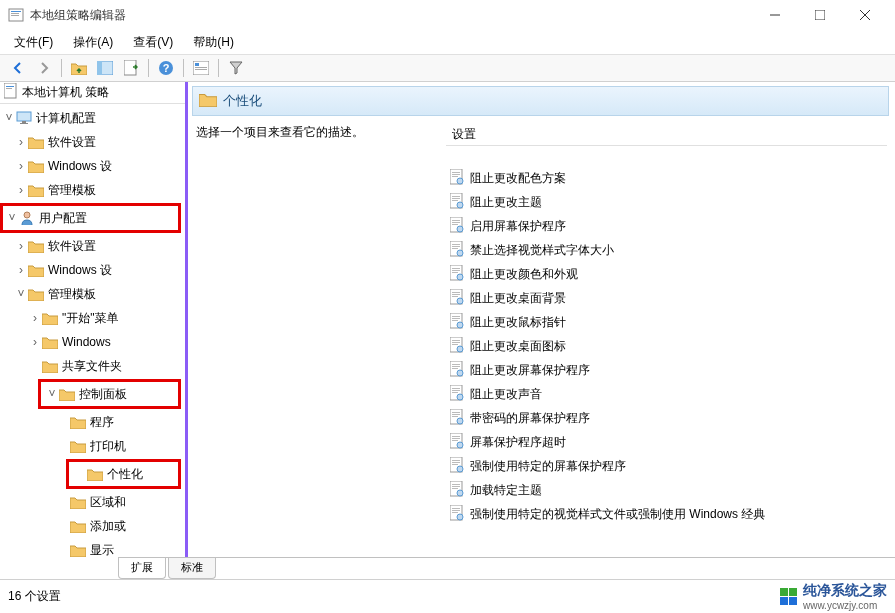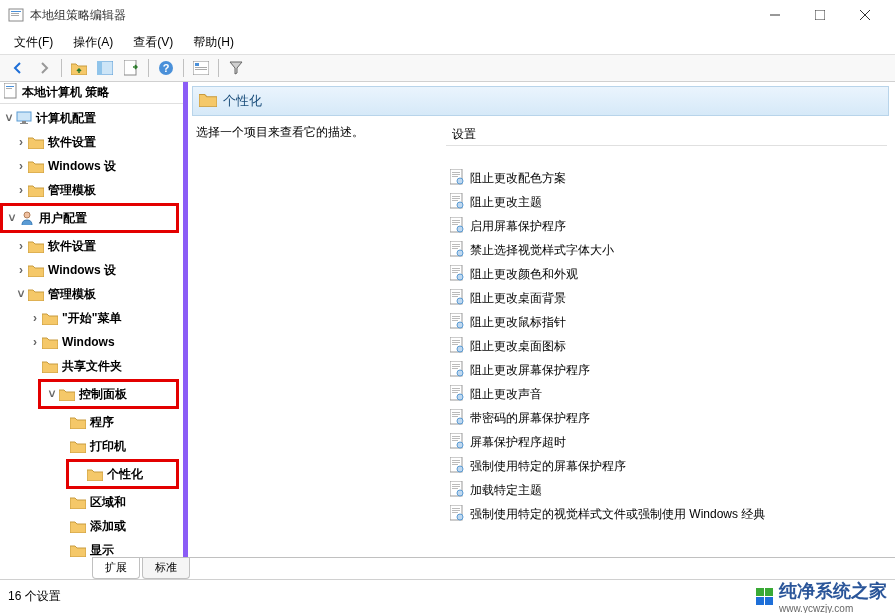--- a/index.html
+++ b/index.html
@@ -13,21 +13,21 @@
     
     .menu-bar { height: 24px; display: flex; align-items: center; padding: 0 4px; background: #fff; }
     .menu-item { padding: 3px 10px; cursor: pointer; }
     
     .toolbar { height: 28px; display: flex; align-items: center; padding: 2px 6px; border-top: 1px solid #e0e0e0; border-bottom: 1px solid #d0d0d0; background: #f8f8f8; gap: 2px; }
     .tb-btn { width: 24px; height: 22px; display: flex; align-items: center; justify-content: center; cursor: pointer; border: 1px solid transparent; border-radius: 2px; }
     .tb-sep { width: 1px; height: 18px; background: #c0c0c0; margin: 0 3px; }
     
     .main-area { display: flex; height: 475px; }
     
-    .tree-panel { width: 188px; border-right: 5px solid #8b5cf6; overflow: hidden; background: #fff; font-weight: bold; }
+    .tree-panel { width: 188px; border-right: 3px solid #8b5cf6; overflow: hidden; background: #fff; }
     .tree-header { height: 22px; display: flex; align-items: center; padding: 0 4px; border-bottom: 1px solid #e0e0e0; }
     .tree-header .icon { margin-right: 4px; }
     .tree-body { padding: 2px 0; }
     .tree-node { display: flex; align-items: center; height: 24px; padding-right: 4px; cursor: pointer; white-space: nowrap; }
     .tree-exp { width: 14px; display: flex; justify-content: center; color: #666; }
     .tree-icon { margin-right: 4px; display: flex; align-items: center; }
     .indent-0 { padding-left: 2px; }
     .indent-1 { padding-left: 14px; }
     .indent-2 { padding-left: 28px; }
     .indent-4 { padding-left: 56px; }
@@ -38,29 +38,29 @@
     .content-header { height: 30px; background: linear-gradient(to bottom, #eaf4fd, #d6e9f8); border: 1px solid #b8d4ea; margin: 4px 6px 0 4px; display: flex; align-items: center; padding: 0 6px; }
     .content-header .icon { margin-right: 6px; }
     .content-header .title { color: #1a4d7a; font-size: 13px; }
     .content-body { flex: 1; display: flex; padding: 8px 8px 0 8px; }
     .desc-col { width: 250px; padding-right: 10px; }
     .list-col { flex: 1; }
     .list-header { height: 22px; border-bottom: 1px solid #e0e0e0; display: flex; align-items: center; padding: 0 6px; margin-bottom: 20px; }
     .list-item { display: flex; align-items: center; height: 24px; padding: 0 4px; cursor: pointer; }
     .list-item .icon { margin-right: 6px; }
     
-    .tabs { display: flex; border-top: 1px solid #c0c0c0; height: 22px; margin-left: 92px; }
+    .tabs { display: flex; border-top: 1px solid #c0c0c0; height: 22px; margin-left: 118px; }
     .tab { padding: 2px 12px; border: 1px solid #c0c0c0; border-top: none; border-radius: 0 0 4px 4px; margin-right: 2px; cursor: pointer; background: #f5f5f5; font-size: 11px; }
     .tab.active { background: #fff; }
     
     .status-bar { position: absolute; bottom: 0; left: 0; right: 0; height: 34px; border-top: 1px solid #d0d0d0; display: flex; align-items: center; padding: 0 8px; background: #fff; justify-content: space-between; }
     .watermark { display: flex; align-items: center; gap: 6px; }
     .wm-logo { display: grid; grid-template-columns: 8px 8px; grid-template-rows: 8px 8px; gap: 1px; }
     .wm-sq { width: 8px; height: 8px; }
-    .wm-text { font-size: 18px; font-weight: bold; color: #2a5599; }
+    .wm-text { font-size: 14px; font-weight: bold; color: #2a5599; }
     .wm-url { font-size: 10px; color: #666; }
     
     .folder-icon { width: 16px; height: 13px; }
     .doc-icon { width: 14px; height: 16px; }
   </style>
 </head>
 <body>
 
 <div class="title-bar">
   <span class="icon">

